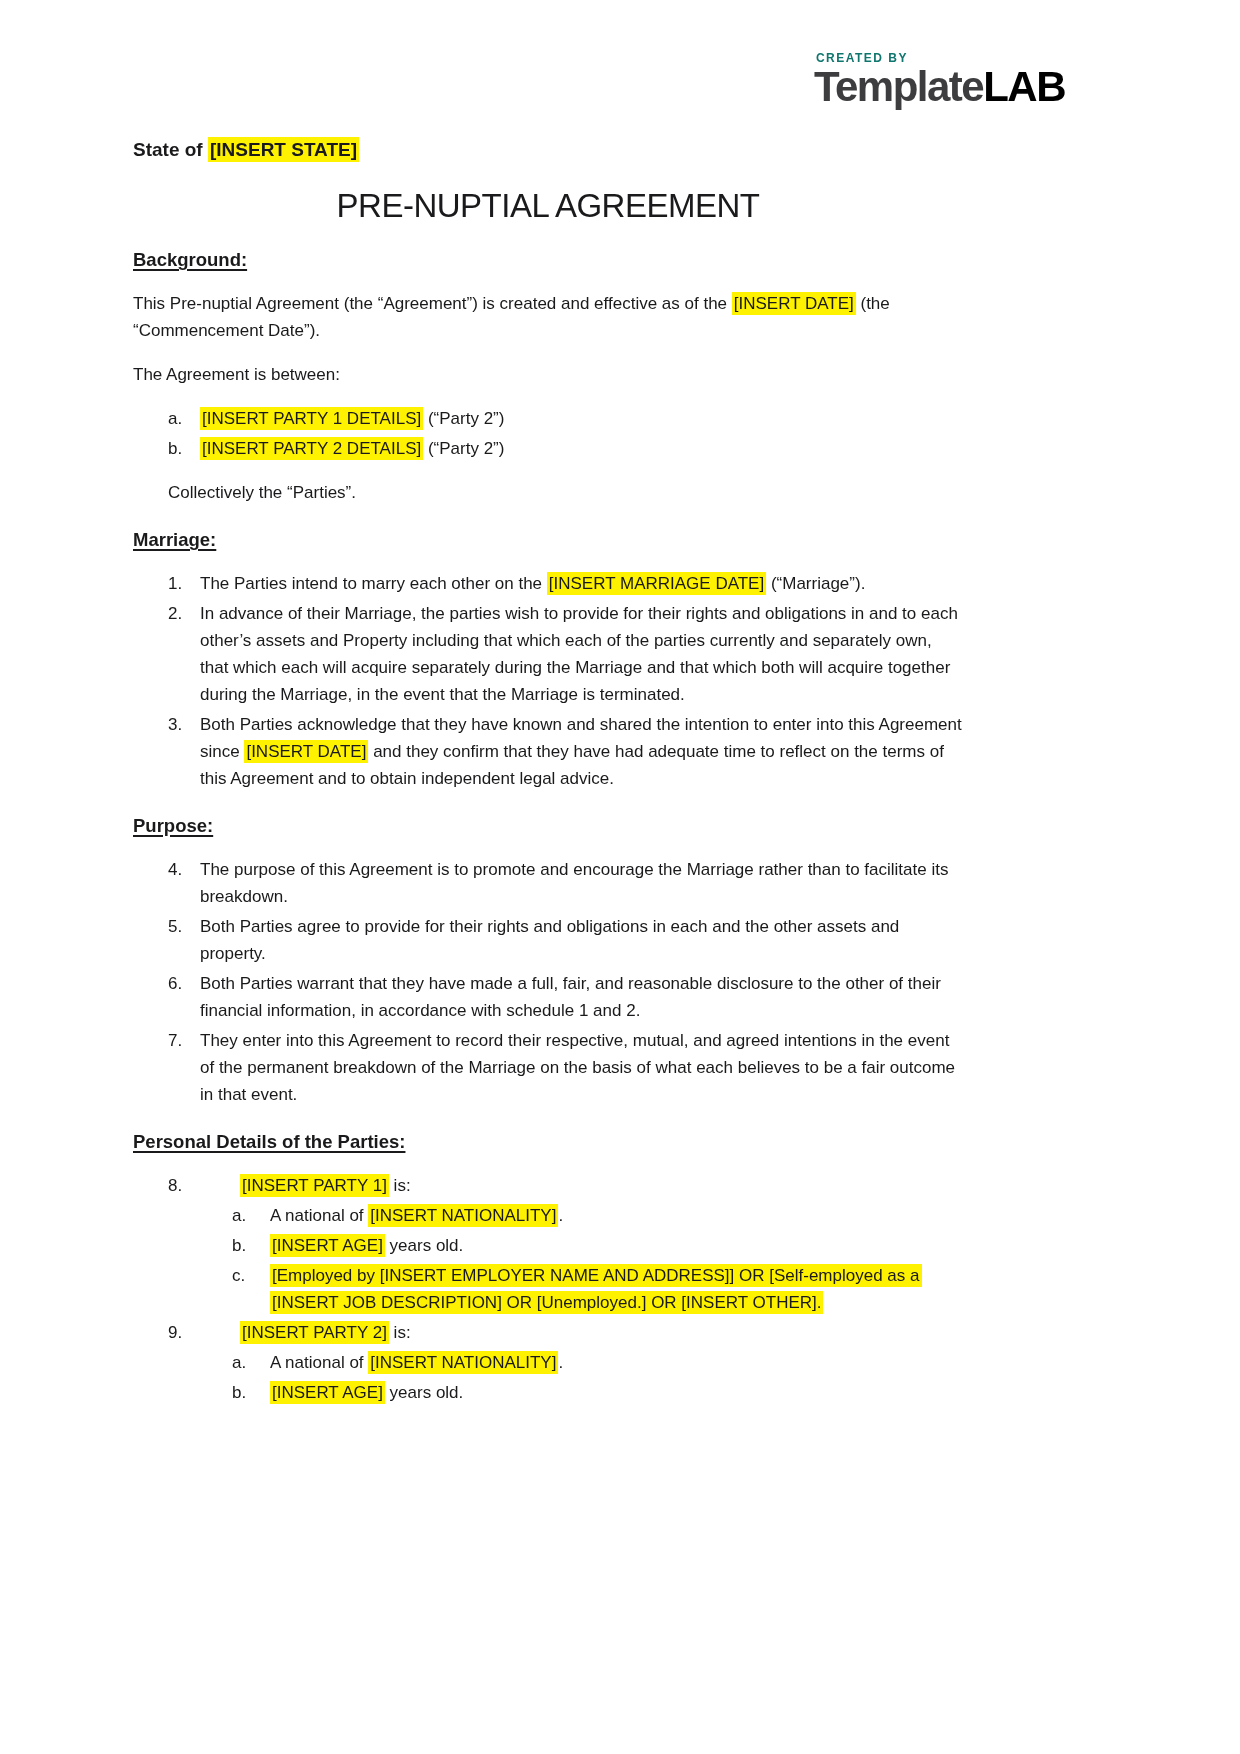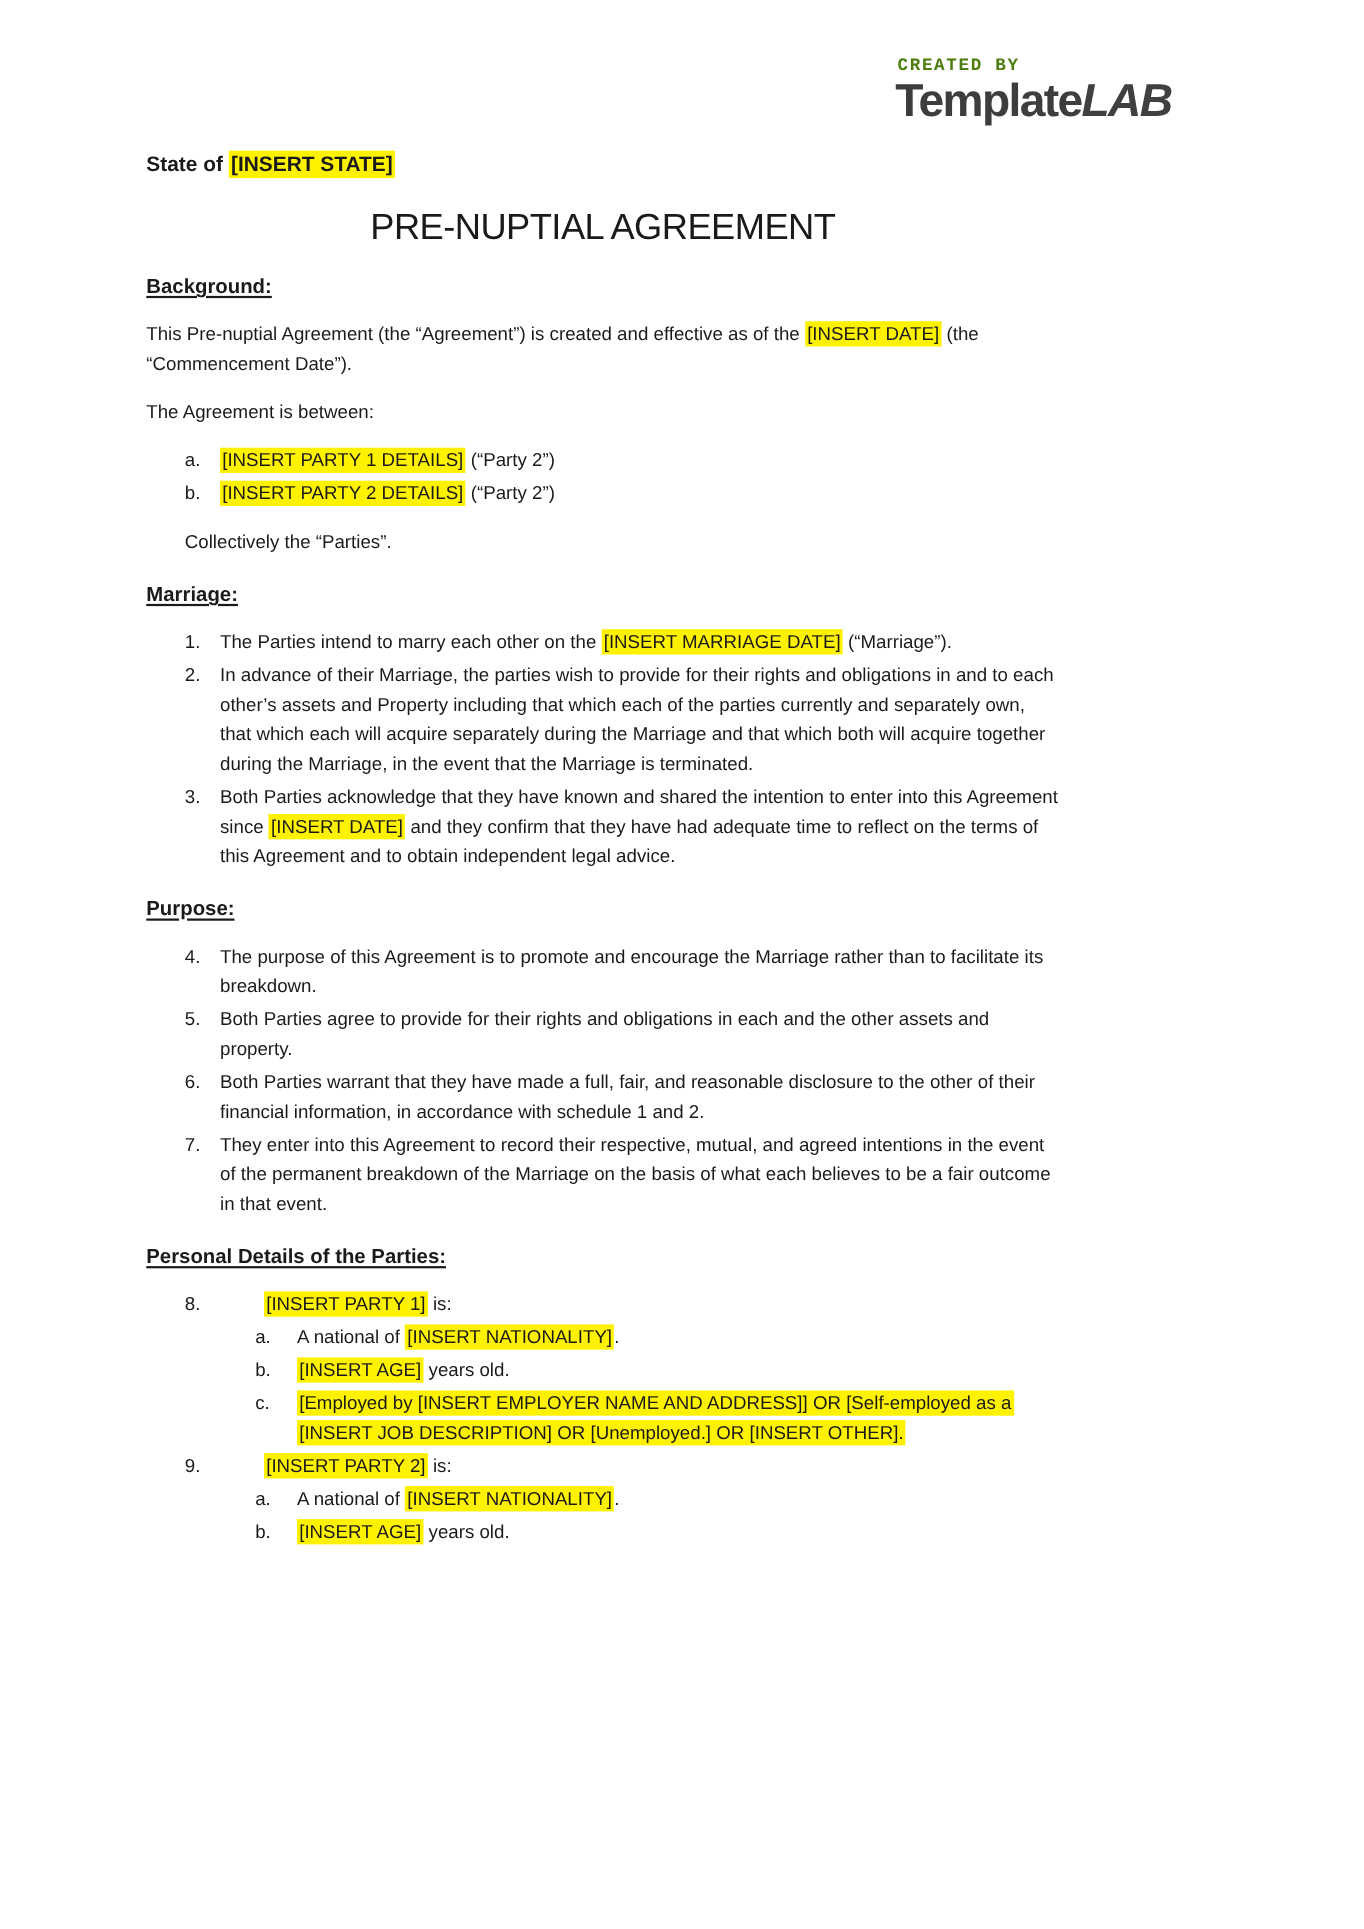--- a/index.html
+++ b/index.html
@@ -24,26 +24,25 @@
   
   .logo {
     position: absolute;
     top: 52px;
     right: 175px;
     text-align: left;
     line-height: 1;
     user-select: none;
   }
   .created-by {
-    font-size: 16px;
+    font-size: 12px;
     font-weight: 700;
     letter-spacing: 1.5px;
-    color: #4d7c0f;
+    color: #0f766e;
     margin: 0 0 2px 2px;
-    font-family: Liberation Mono, monospace;
   }
   .brand {
     font-size: 42px;
     font-weight: 700;
     letter-spacing: -1.5px;
     line-height: 1;
   }
   .brand-gray { }
   .brand-red  { }
 
@@ -115,21 +114,21 @@
   }
   .b { font-weight: 700; }
 </style>
 </head>
 <body>
 
 <main class="page">
 
   <div class="logo">
     <div class="created-by">CREATED BY</div>
-    <div class="brand"><span class="brand-gray" style="color: rgb(61, 61, 63);">Template</span><span class="brand-red" style="color: #404040; font-style: italic;">LAB</span></div>
+    <div class="brand"><span class="brand-gray" style="color: rgb(61, 61, 63);">Template</span><span class="brand-red" style="color: #000000;">LAB</span></div>
   </div>
 
   <p class="state-line"><span class="b">State of </span><span class="hl b">[INSERT STATE]</span></p>
 
   <h1 class="title">PRE-NUPTIAL AGREEMENT</h1>
 
   <h2 class="section-heading">Background:</h2>
 
   <p class="para"><span>This Pre-nuptial Agreement (the “Agreement”) is created and effective as of the </span><span class="hl">[INSERT DATE]</span><span> (the “Commencement Date”).</span></p>
 

